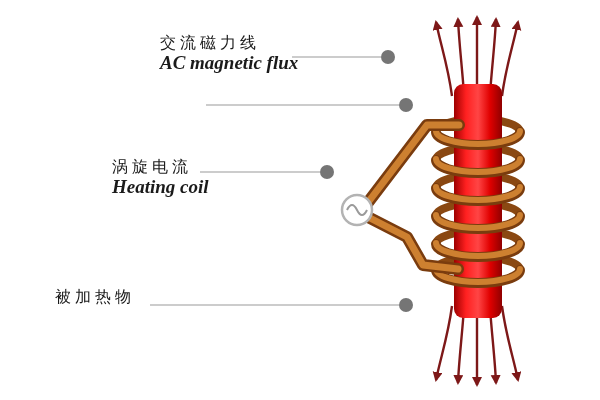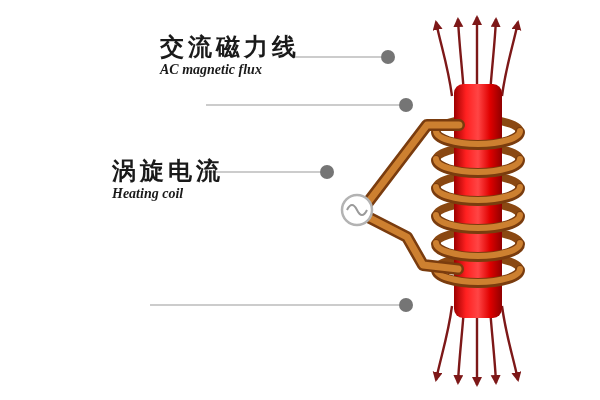--- a/index.html
+++ b/index.html
@@ -7,28 +7,28 @@
     position: relative;
     width: 600px;
     height: 400px;
     background: #ffffff;
     overflow: hidden;
     font-family: "Liberation Serif", serif;
   }
   .diagram-svg { position: absolute; left: 0; top: 0; }
   .label { position: absolute; color: #1a1a1a; }
   .label .zh {
-    font-size: 24px;
-    font-weight: bold;
+    font-size: 16px;
+    font-weight: normal;
     letter-spacing: 4px;
     line-height: 1.15;
     white-space: nowrap;
   }
   .label .en {
-    font-size: 14px;
+    font-size: 19px;
     font-weight: bold;
     font-style: italic;
     line-height: 1.15;
     white-space: nowrap;
   }
 </style>
 </head>
 <body>
 
 <div class="stage">
@@ -128,15 +128,16 @@
   </div>
 
 
   <div class="label" style="left:112px; top:158px">
     <div class="zh">涡旋电流</div>
     <div class="en">Heating coil</div>
   </div>
 
 
   <div class="label" style="left:55px; top:288px">
+    <div class="zh">被加热物</div>
   </div>
 
 </div>
 
 </body></html>

